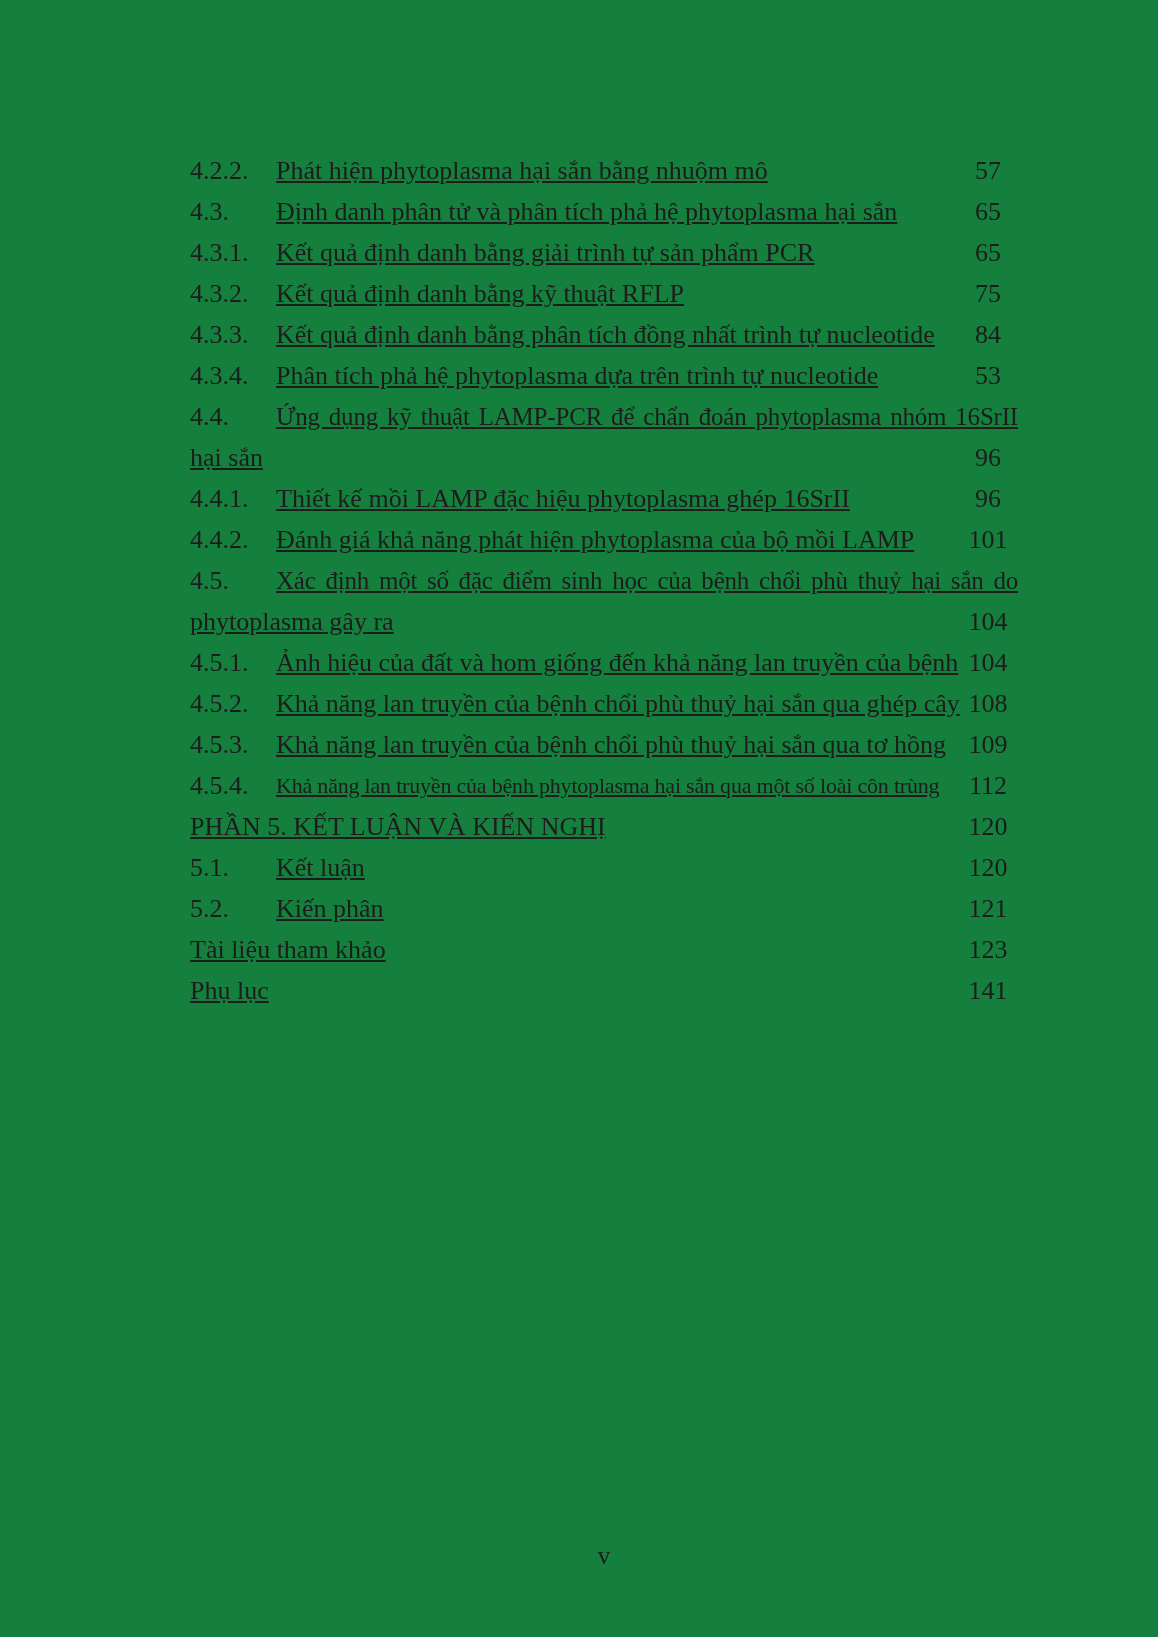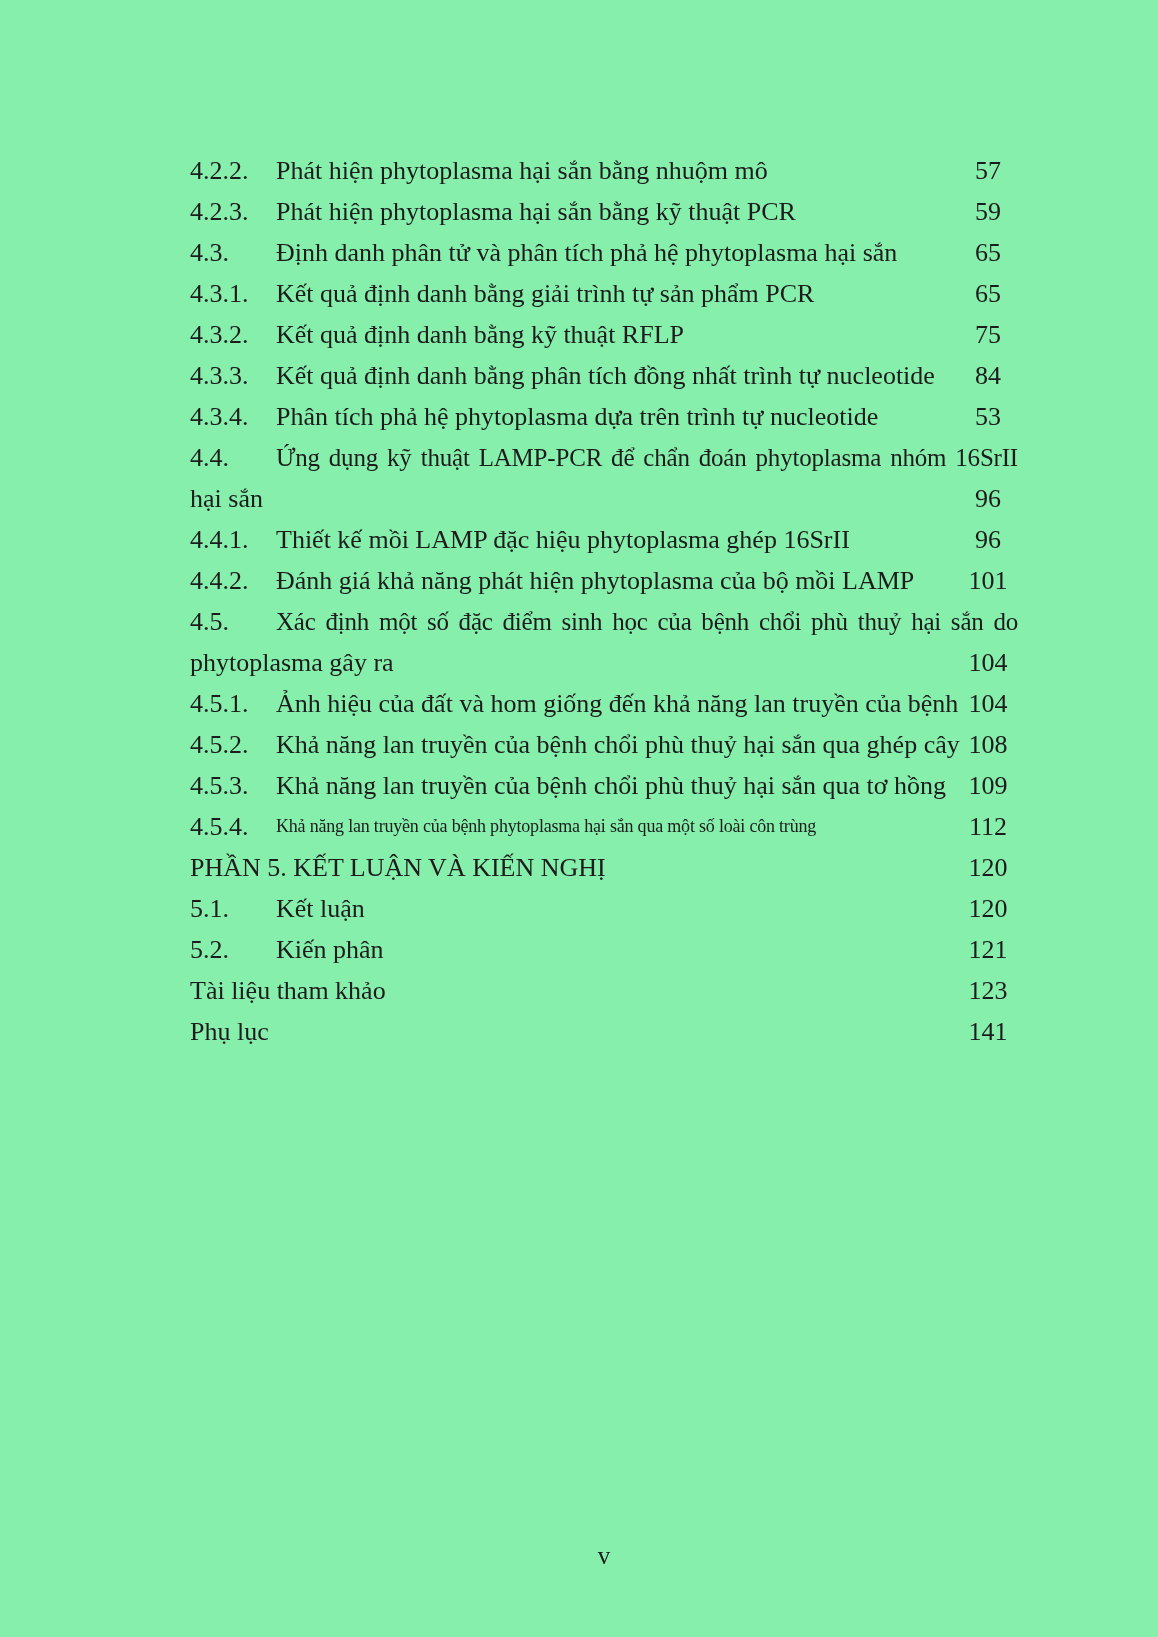--- a/index.html
+++ b/index.html
@@ -11,21 +11,21 @@
     width: 1158px;
     height: 1637px;
     position: relative;
     font-family: "Liberation Serif", "DejaVu Serif", serif;
     color: #1c1c1c;
     overflow: hidden;
   }
   .page {
     position: absolute;
     inset: 0;
-    background: #86efac;
+    background: #15803d;
   }
   .toc {
     position: absolute;
     left: 190px;
     top: 150px;
     width: 828px;
     font-size: 26px;
   }
   .toc-row {
     position: relative;
@@ -36,30 +36,31 @@
   .toc-row .num {
     flex: 0 0 86px;
     width: 86px;
     white-space: nowrap;
   }
   .toc-row .title {
     flex: 1 1 auto;
     min-width: 0;
     white-space: nowrap;
     overflow: visible;
+    text-decoration: underline;
   }
   .toc-row .title.justify {
     white-space: normal;
     text-align: justify;
     text-align-last: justify;
     font-size: 25px;
     letter-spacing: -0.2px;
   }
   .toc-row .title.condensed {
-    font-size: 18px;
+    font-size: 22px;
     letter-spacing: -0.2px;
     line-height: 41px;
   }
   .toc-row .pagenum {
     position: absolute;
     right: 0;
     top: 0;
     width: 60px;
     text-align: center;
     line-height: 41px;
@@ -75,25 +76,20 @@
 </style>
 </head>
 <body>
 
 <div class="page">
   <main class="toc" id="toc">
       <div class="toc-row">
     <span class="num">4.2.2.</span>
     <span class="title">Phát hiện phytoplasma hại sắn bằng nhuộm mô</span>
     <span class="pagenum">57</span>
-  </div>
-      <div class="toc-row">
-    <span class="num">4.2.3.</span>
-    <span class="title">Phát hiện phytoplasma hại sắn bằng kỹ thuật PCR</span>
-    <span class="pagenum">59</span>
   </div>
       <div class="toc-row">
     <span class="num">4.3.</span>
     <span class="title">Định danh phân tử và phân tích phả hệ phytoplasma hại sắn</span>
     <span class="pagenum">65</span>
   </div>
       <div class="toc-row">
     <span class="num">4.3.1.</span>
     <span class="title">Kết quả định danh bằng giải trình tự sản phẩm PCR</span>
     <span class="pagenum">65</span>

